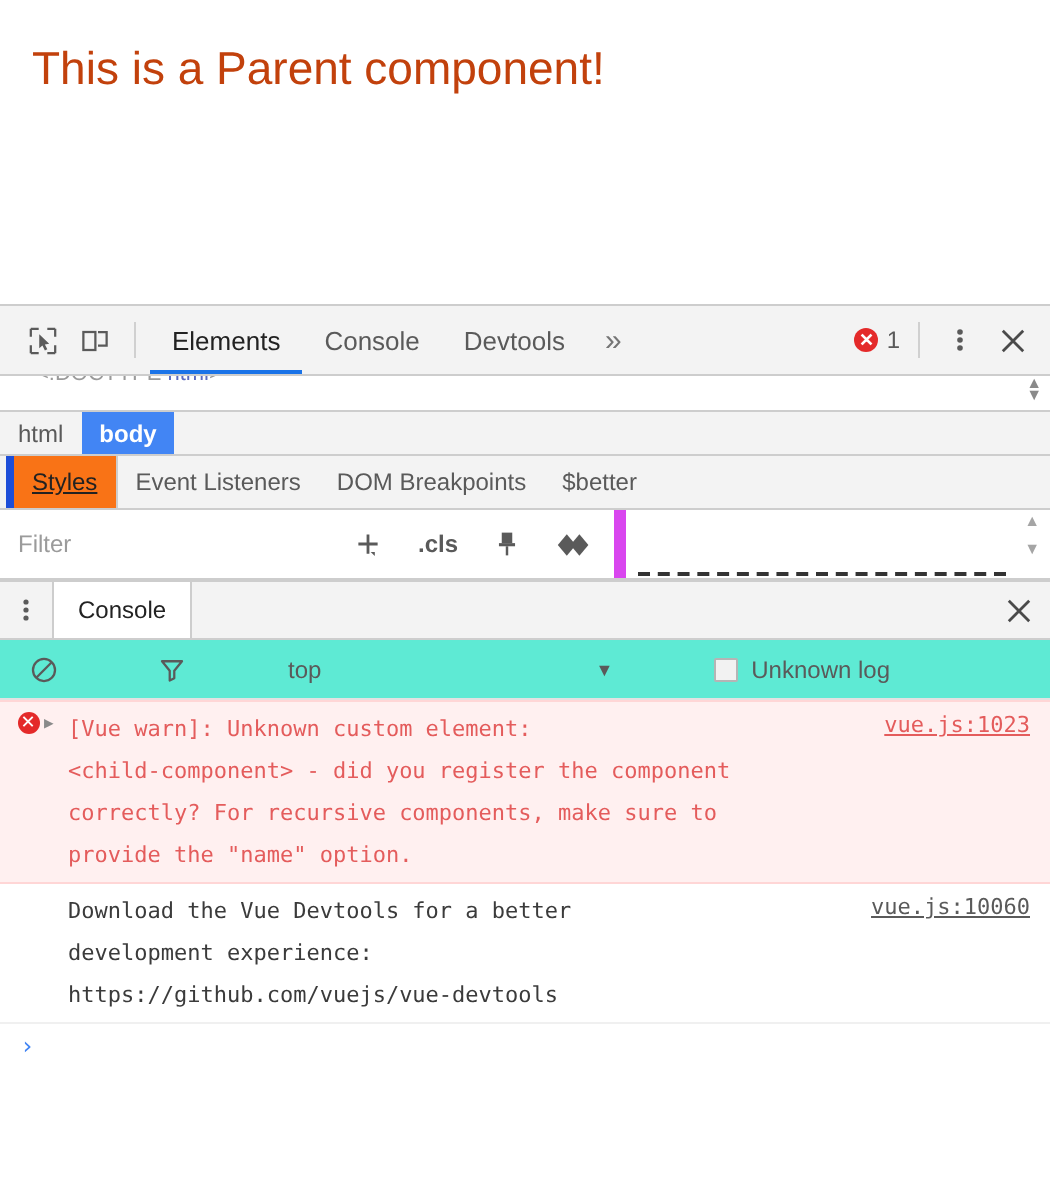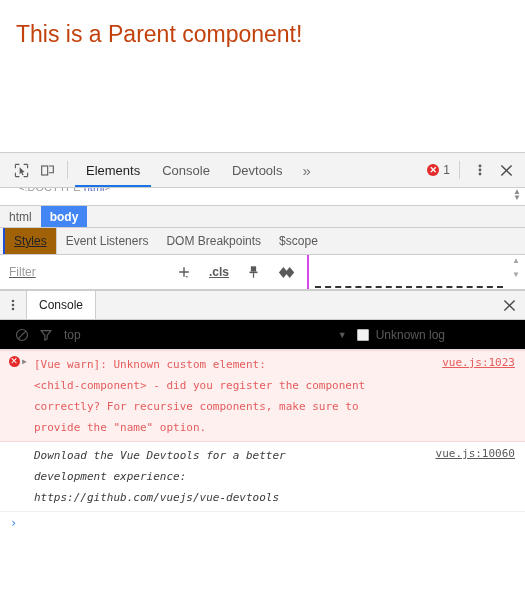--- a/index.html
+++ b/index.html
@@ -147,41 +147,40 @@
   }
   .st-tab {
     display: flex; align-items: center;
     padding: 0 9px;
     font-size: 12px;
     color: #5a5a5a;
     cursor: pointer;
     white-space: nowrap;
   }
   .st-tab.active {
-    background: #a16207;
-    border-left: 2px solid #1d4ed8;
+    background: #f97316;
+    border-left: 4px solid #1d4ed8;
     border-right: 1px solid #cdcdcd;
     color: #222222;
     text-decoration: underline;
   }
 
   
   .styles-body {
     height: 35px; min-height: 35px;
     display: flex;
     border-bottom: 1px solid #cdcdcd;
     background: #ffffff;
   }
   .filter-row {
     flex: 0 0 309px;
     display: flex; align-items: center;
     padding: 0 6px 0 9px;
-    border-right: 2px solid #d946ef;
-    background: #ffffff;
-    text-decoration: underline;
+    border-right: 6px solid #d946ef;
+    background: #ffffff;
   }
   .filter-input {
     flex: 1 1 auto;
     border: none; outline: none;
     font-size: 12px;
     color: #5a5a5a;
     font-family: "Liberation Sans", sans-serif;
     background: transparent;
   }
   .filter-input::placeholder { color: #9b9b9b; }
@@ -238,23 +237,24 @@
   .drawer-close {
     width: 32px;
     display: flex; align-items: center; justify-content: center;
     cursor: pointer;
   }
 
   
   .console-toolbar {
     height: 30px; min-height: 30px;
     display: flex; align-items: center;
-    background: #000000;
+    background: #5eead4;
     border-bottom: 1px solid #e2e2e2;
     padding: 0 10px 0 10px;
+    gap: 40px;
   }
   .ct-icon {
     display: flex; align-items: center; justify-content: center;
     width: 24px; height: 22px;
     cursor: pointer;
   }
   .ctx-select {
     font-size: 12px;
     color: #5a5a5a;
     margin-left: 6px;
@@ -317,21 +317,21 @@
     cursor: pointer;
   }
   .msg-text {
     flex: 1 1 auto;
     line-height: 21px;
     white-space: pre-wrap;
     word-break: break-word;
     padding-right: 2px;
   }
   .msg.error .msg-text { color: #e45c5c; }
-  .msg.info .msg-text { color: #3b3b3b; font-style: italic; }
+  .msg.info .msg-text { color: #3b3b3b; }
   .msg-source {
     position: absolute;
     right: 10px; top: 3px;
     line-height: 18px;
     text-decoration: underline;
     cursor: pointer;
     font-size: 11px;
   }
   .msg.error .msg-source { color: #e45c5c; }
   .msg.info .msg-source { color: #5a5a5a; }
@@ -413,21 +413,21 @@
 
   <div class="breadcrumb">
     <div class="crumb">html</div>
     <div class="crumb selected">body</div>
   </div>
 
   <div class="styles-tabs">
     <div class="st-tab active">Styles</div>
     <div class="st-tab">Event Listeners</div>
     <div class="st-tab">DOM Breakpoints</div>
-    <div class="st-tab">$scope</div>
+    <div class="st-tab">$better</div>
   </div>
 
   <div class="styles-body">
     <div class="filter-row">
       <input class="filter-input" type="text" placeholder="Filter" style="">
       <div class="filter-tool">
         <svg width="14" height="14" viewBox="0 0 16 16">
           <path d="M8 2.5v11M2.5 8h11" stroke="#5a5a5a" stroke-width="1.6" fill="none"></path>
           <path d="M9.5 12.5l2.4 2.4V12.5z" fill="#5a5a5a"></path>
         </svg>

